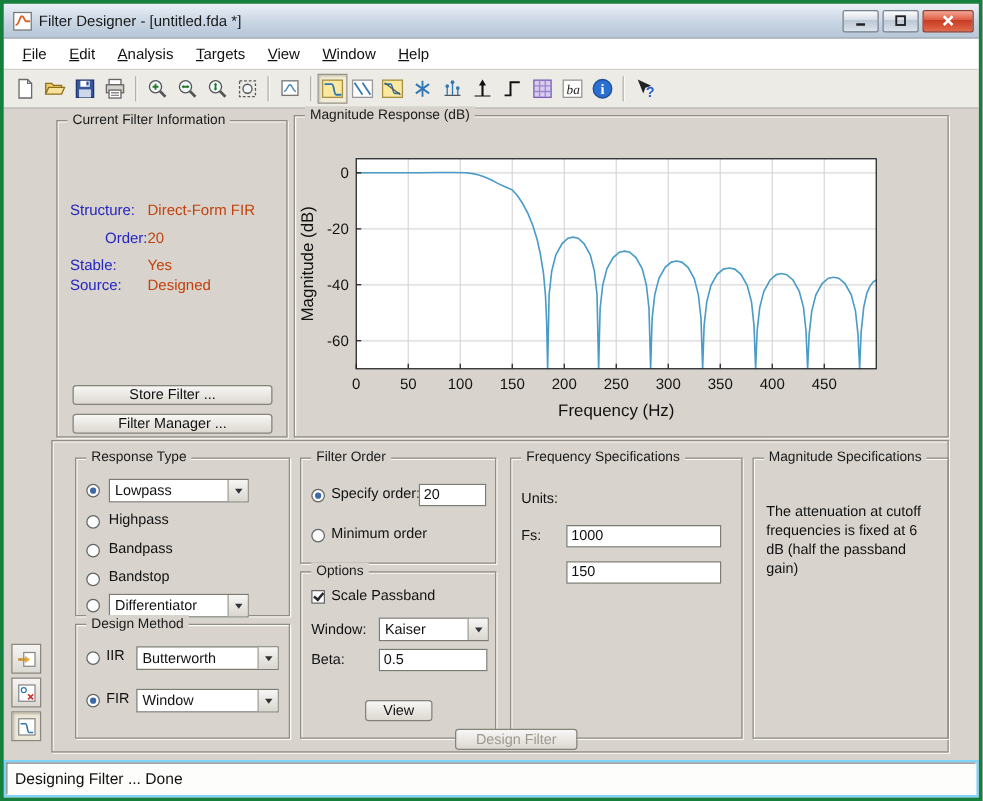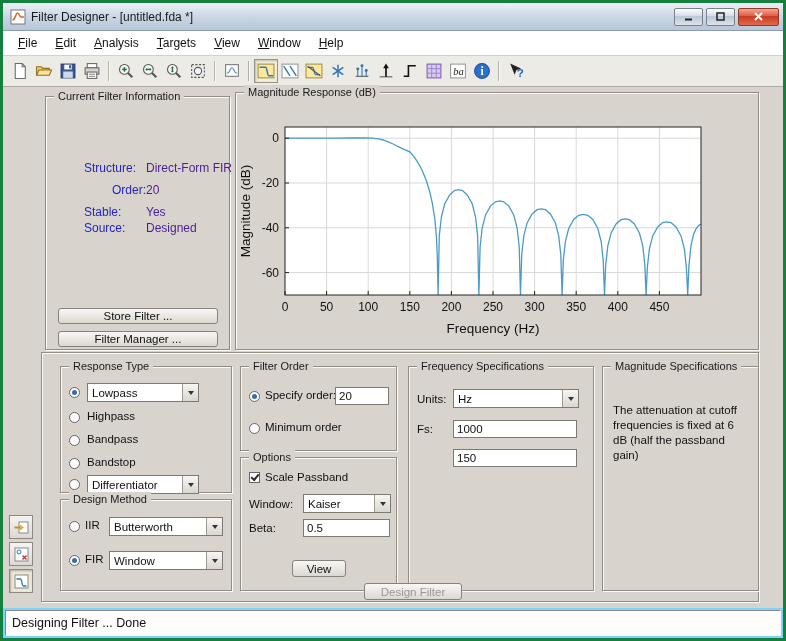--- a/index.html
+++ b/index.html
@@ -32,22 +32,22 @@
   .tb.pressed{border:1px solid #97948c;background:#f2ecd8;box-shadow:inset 1px 1px 2px rgba(0,0,0,.2);}
   .tbsep{width:2px;height:20px;border-left:1px solid #b3b0a9;border-right:1px solid #fbfaf7;margin:0 4px;}
 
   
   .main{position:relative;flex:1;background:#d8d4cd;}
   .gb{position:absolute;border:1px solid #8f8d86;box-shadow:1px 1px 0 #fbfaf7, inset 1px 1px 0 #fbfaf7;}
   .lg{position:absolute;top:-8px;left:8px;background:#d8d4cd;padding:0 4px;font-size:11px;color:#1a1a1a;
       line-height:14px;white-space:nowrap;}
 
   .inforow{position:absolute;left:10px;font-size:12px;white-space:nowrap;}
-  .il{color:#2424c0;display:inline-block;width:62px;margin-left:28px;}
-  .iv{color:#4c1d95;}
+  .il{color:#2424c0;display:inline-block;width:62px;}
+  .iv{color:#c2410c;}
 
   .btn3d{position:absolute;background:linear-gradient(#f8f7f5,#dcd8d1);border:1px solid #85837b;border-radius:3px;
          font-size:11.5px;color:#111;text-align:center;display:flex;align-items:center;justify-content:center;}
   .btn3d.disabled{color:#9b998f;}
 
   .radio{position:absolute;width:11px;height:11px;border-radius:50%;background:#fcfcfc;border:1px solid #666;}
   .radio.sel::after{content:"";position:absolute;left:2px;top:2px;width:5px;height:5px;border-radius:50%;background:#3c6aa8;}
   .check{position:absolute;width:11px;height:11px;background:#fcfcfc;border:1px solid #666;}
   .check.checked::after{content:"";position:absolute;left:1px;top:1px;width:6px;height:3px;
         border-left:2px solid #2a2a2a;border-bottom:2px solid #2a2a2a;transform:rotate(-50deg);}
@@ -426,26 +426,20 @@
             </span>
           </div>
         <span class="rlabel" style="left:8px;top:64px;">Beta:</span>
         <input class="edit" style="left: 62px; top: 61px; width: 87px;" value="0.5">
         <div class="btn3d" style="left:51px;top:102px;width:54px;height:17px;">View</div>
       </div>
 
       <div class="gb" style="left:366px;top:13px;width:186px;height:225px;">
         <span class="lg">Frequency Specifications</span>
         <span class="rlabel" style="left:8px;top:26px;">Units:</span>
-        <div class="combo" style="left:44px;top:22px;width:126px;">
-            <span class="cval">Hz</span>
-            <span class="cbtn">
-              <span class="carrow"></span>
-            </span>
-          </div>
         <span class="rlabel" style="left:8px;top:56px;">Fs:</span>
         <input class="edit" style="left: 44px; top: 53px; width: 124px;" value="1000">
         <span class="rlabel" style="left:8px;top:85px;margin-left:36px;">Fc:</span>
         <input class="edit" style="left: 44px; top: 82px; width: 124px;" value="150">
       </div>
 
       <div class="gb" style="left:560px;top:13px;width:157px;height:225px;">
         <span class="lg">Magnitude Specifications</span>
         <div class="magtext">The attenuation at cutoff frequencies is fixed at 6 dB (half the passband gain)</div>
       </div>

